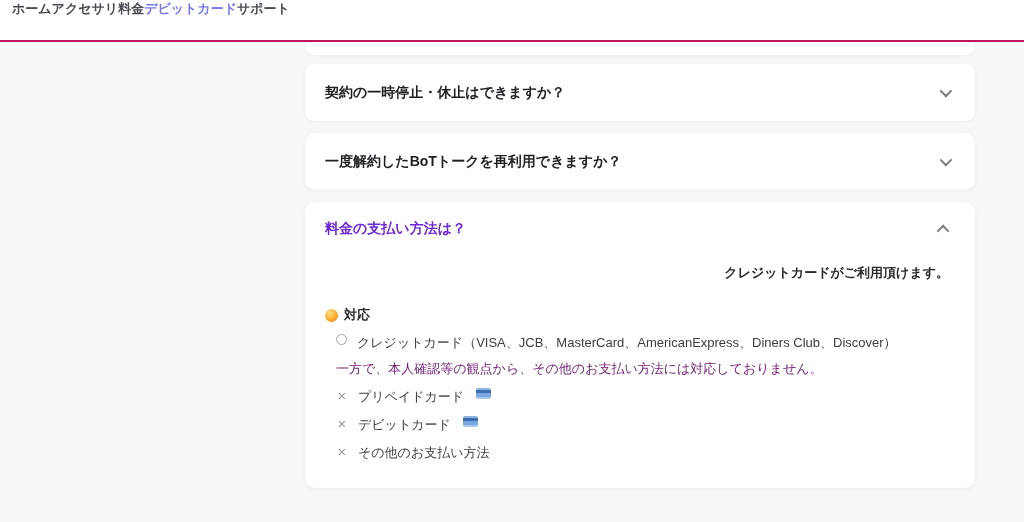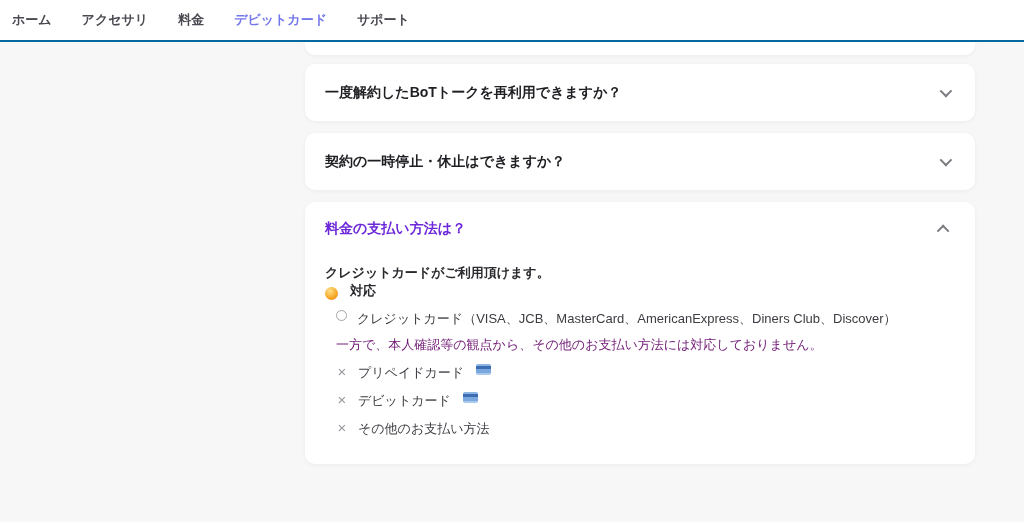--- a/index.html
+++ b/index.html
@@ -7,22 +7,22 @@
   body {
     font-family:"Liberation Sans","DejaVu Sans",sans-serif;
     background:#f7f7f8;
     position:relative;
     overflow:hidden;
     color:#26262b;
   }
   
   .topnav {
     position:absolute; top:0; left:0; width:1024px; height:42px;
-    background:#ffffff; border-bottom:2px solid #0369a1;
-    display:flex; align-items:center; gap:30px; padding-left:12px;
+    background:#ffffff; border-bottom:2px solid #be185d;
+    display:flex; padding-left:12px;
   }
   .nav-item {
     font-size:13px; font-weight:600; color:#4a4a52; cursor:pointer;
     white-space:nowrap;
   }
   .nav-item.active { color:#7477ea; }
   
   .faq-col {
     position:absolute; left:305px; top:42px; width:670px; bottom:0;
   }
@@ -48,24 +48,24 @@
   .chev.down { transform:rotate(45deg) translateY(-2px); }
   .chev.up   { transform:rotate(-135deg) translateY(-2px); }
   .card-expanded {
     margin-top:3px; padding:0 26px 26px 20px; margin-bottom:14px;
   }
   .card-expanded .head {
     height:54px; display:flex; align-items:center; justify-content:space-between;
     cursor:pointer;
   }
   .answer { font-size:13px; color:#333338; }
-  .answer .intro { font-weight:700; color:#2a2a2f; margin-top:8px; }
+  .answer .intro { font-weight:700; color:#2a2a2f; margin-top:8px;text-align:right; }
   .section-heading {
-    font-weight:700; color:#2a2a2f; 
-    display:flex; align-items:flex-end; gap:12px;
+    font-weight:700; color:#2a2a2f; margin-top:24px;
+    display:flex; align-items:center; gap:6px;
   }
   .list-row {
     display:flex; gap:10px;
     margin-top:10px; padding-left:11px; color:#3c3c42;
   }
   .note { margin-top:8px; padding-left:11px; color:#701a75; }
   .cross { color:#96969e; font-size:15px; line-height:1; width:12px; text-align:center; }
   
   .radio-circle {
     width:11px; height:11px; border:1px solid #a3a3ab; border-radius:50%;
@@ -99,26 +99,26 @@
   <span class="nav-item">料金</span>
   <span class="nav-item active">デビットカード</span>
   <span class="nav-item">サポート</span>
 </div>
 
 <div class="faq-col">
 
   <div class="card card-partial-top"></div>
 
   <div class="card card-collapsed">
-    <span class="q-title">一度解約したBoTトークを再利用できますか？</span>
+    <span class="q-title">契約の一時停止・休止はできますか？</span>
     <span class="chev down"></span>
   </div>
 
   <div class="card card-collapsed">
-    <span class="q-title">契約の一時停止・休止はできますか？</span>
+    <span class="q-title">一度解約したBoTトークを再利用できますか？</span>
     <span class="chev down"></span>
   </div>
 
   <div class="card card-expanded">
     <div class="head">
       <span class="q-title expanded">料金の支払い方法は？</span>
       <span class="chev up"></span>
     </div>
 
     <div class="answer">

